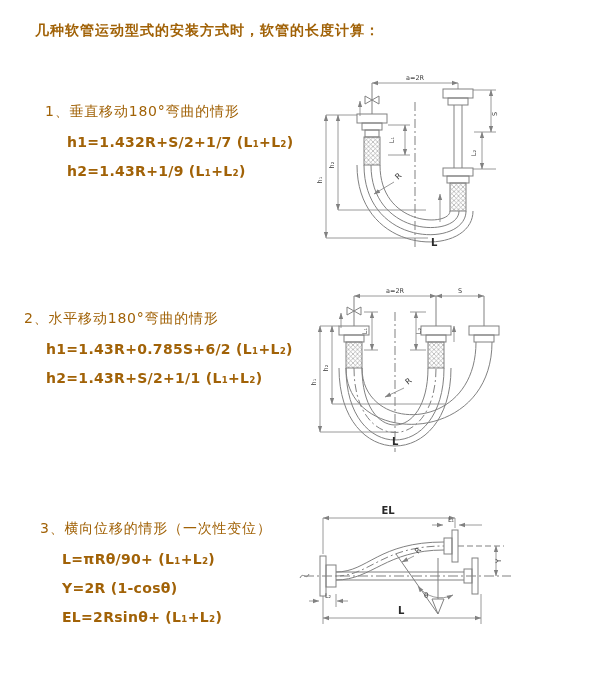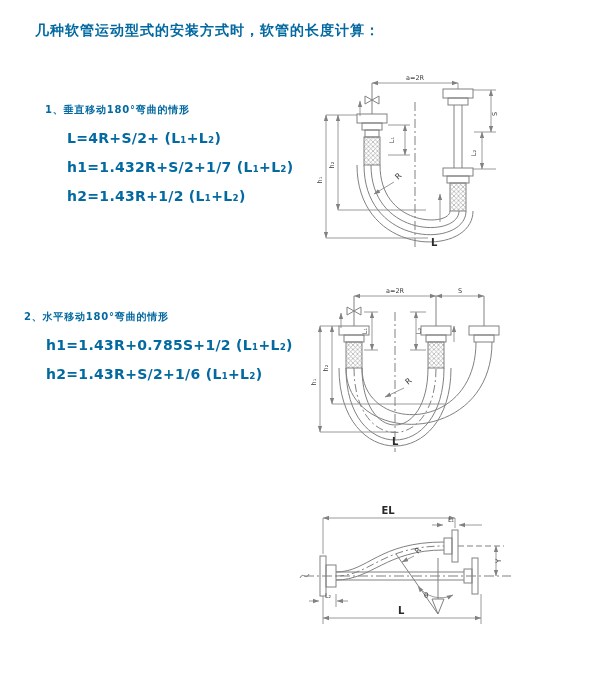--- a/index.html
+++ b/index.html
@@ -1,52 +1,57 @@
 <!DOCTYPE html>
 <html><head>
 <meta charset="utf-8">
 <style>
   html,body{margin:0;padding:0;background:#fff;}
   .page{position:relative;width:600px;height:675px;background:#ffffff;overflow:hidden;
-        font-family:"DejaVu Sans","Liberation Sans",sans-serif;color:#0369a1;}
+        font-family:"DejaVu Sans","Liberation Sans",sans-serif;color:#a16207;}
   .title{position:absolute;left:35px;top:22px;font-size:14px;font-weight:bold;letter-spacing:1px;}
   .sec{position:absolute;}
   #sec1{left:45px;top:103px;}
   #sec2{left:24px;top:310px;}
   #sec3{left:40px;top:520px;}
-  .heading{font-size:10px;font-weight:bold;letter-spacing:0.8px;}
+  .heading{font-size:14px;font-weight:normal;letter-spacing:0.8px;}
   .formula{font-size:14px;font-weight:bold;margin:13px 0 0 22px;letter-spacing:0.3px;white-space:nowrap;}
   svg.diag{position:absolute;}
   #d1{left:310px;top:70px;}
   #d2{left:308px;top:282px;}
   #d3{left:296px;top:498px;}
   svg text{font-family:"DejaVu Sans","Liberation Sans",sans-serif;fill:#3e3e3e;}
   .dlab{font-size:6.5px;}
   .blab{font-size:10px;font-weight:bold;fill:#2a2a2a;}
 </style>
 </head>
 <body>
 
 <div class="page">
 
   <div class="title">几种软管运动型式的安装方式时，软管的长度计算：</div>
 
   <div class="sec" id="sec1">
     <div class="heading">1、垂直移动180°弯曲的情形</div>
-    <div class="formula">L=4R+S/2+ (L₁+L₂)</div>
     <div class="formula">h1=1.432R+S/2+1/7 (L₁+L₂)</div>
-    <div class="formula">h2=1.43R+1/2 (L₁+L₂)</div>
+    <div class="formula">h2=1.43R+1/9 (L₁+L₂)</div>
   </div>
 
   <div class="sec" id="sec2">
     <div class="heading">2、水平移动180°弯曲的情形</div>
-    <div class="formula">h1=1.43R+0.785S+1/2 (L₁+L₂)</div>
-    <div class="formula">h2=1.43R+S/2+1/6 (L₁+L₂)</div>
+    <div class="formula">h1=1.43R+0.785S+6/2 (L₁+L₂)</div>
+    <div class="formula">h2=1.43R+S/2+1/1 (L₁+L₂)</div>
   </div>
 
+  <div class="sec" id="sec3">
+    <div class="heading">3、横向位移的情形（一次性变位）</div>
+    <div class="formula">L=πRθ/90+ (L₁+L₂)</div>
+    <div class="formula">Y=2R (1-cosθ)</div>
+    <div class="formula">EL=2Rsinθ+ (L₁+L₂)</div>
+  </div>
 
   <svg id="d1" class="diag" width="250" height="185" viewBox="0 0 250 185">
     <defs>
       <marker id="ar1" viewBox="0 0 10 10" refX="9.5" refY="5" markerWidth="8" markerHeight="8" orient="auto-start-reverse">
         <path d="M0,1.6 L10,5 L0,8.4 Z" fill="#818181"></path>
       </marker>
       <pattern id="br1" width="4.5" height="4.5" patternUnits="userSpaceOnUse">
         <path d="M0,4.5 L4.5,0 M0,0 L4.5,4.5" stroke="#9a9a9a" stroke-width="0.6" fill="none"></path>
       </pattern>
     </defs>

